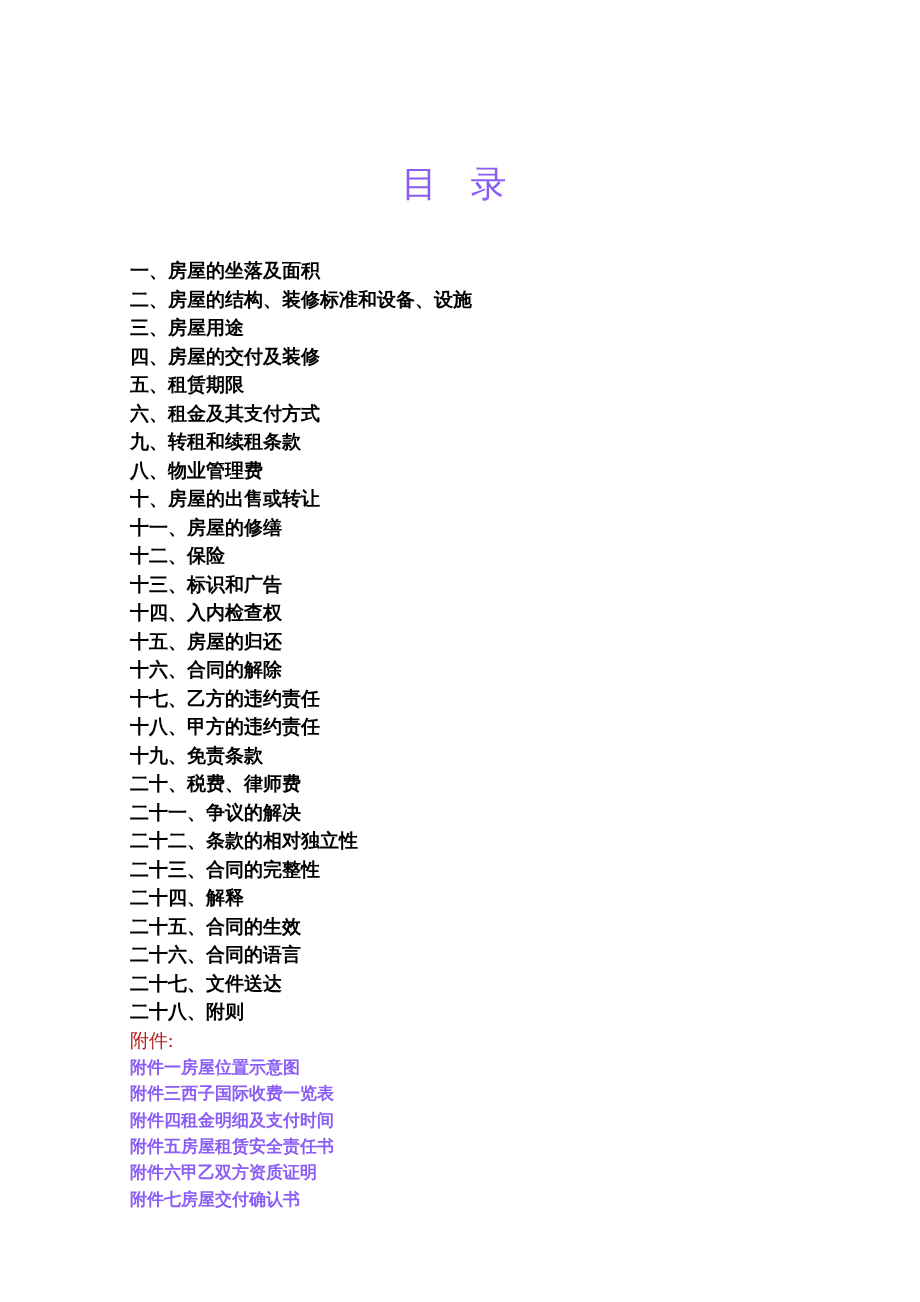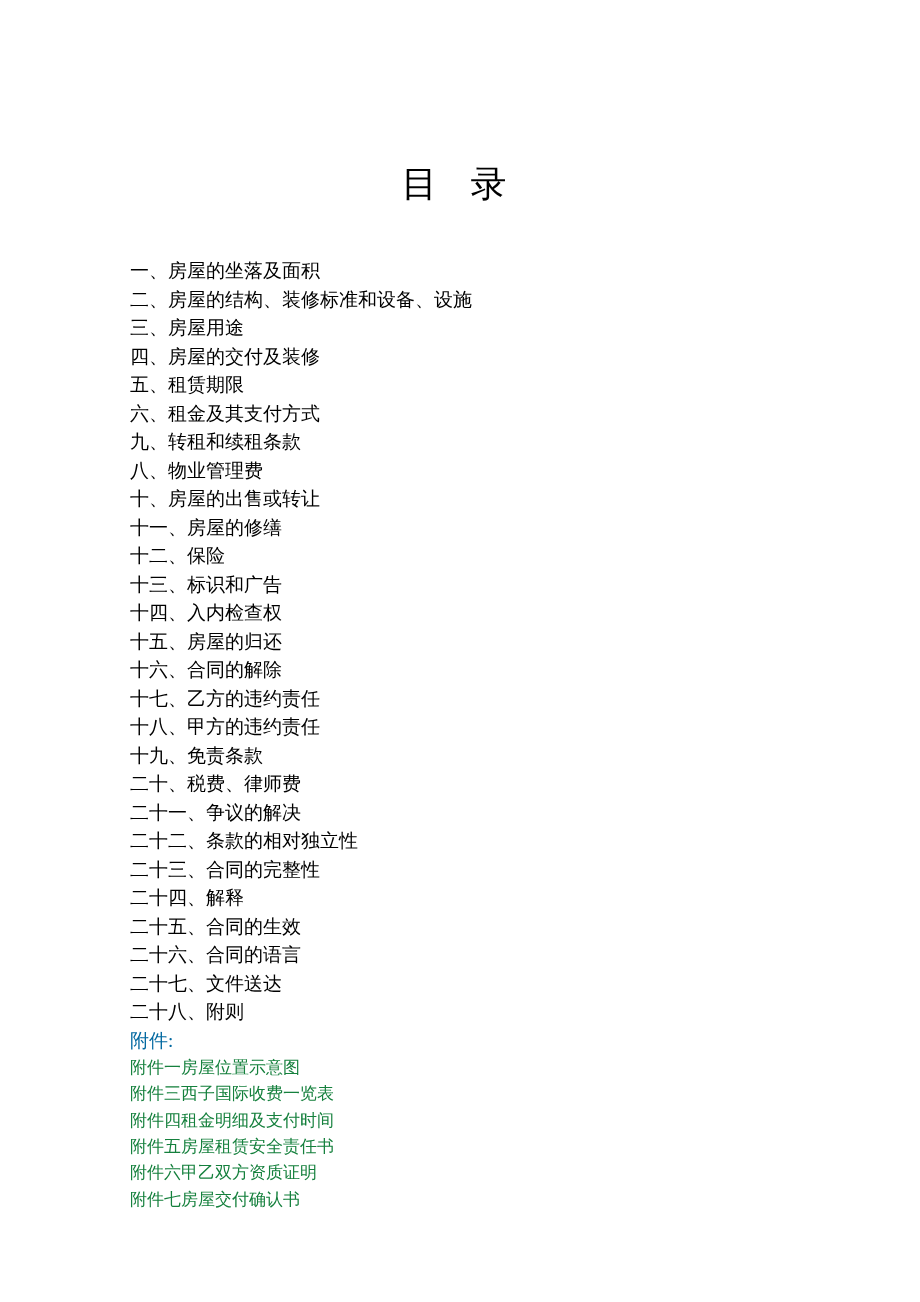--- a/index.html
+++ b/index.html
@@ -16,41 +16,42 @@
     }
     .page {
       padding: 160px 130px 80px 130px;
     }
     .title {
       text-align: center;
       font-size: 36px;
       font-weight: normal;
       letter-spacing: 12px;
       margin-bottom: 48px;
-      color: #000000;
+      color: #8b5cf6;
     }
     .toc-list {
       list-style: none;
+      font-weight: bold;
     }
     .toc-item {
       font-size: 19px;
       line-height: 1.5;
       color: #000;
       margin-bottom: 0px;
     }
     .appendix-header {
       font-size: 19px;
       line-height: 1.5;
-      color: #0369a1;
+      color: #b91c1c;
       margin-top: 0px;
     }
     .appendix-item {
       font-size: 17px;
       line-height: 1.55;
-      color: #15803d;
+      color: #8b5cf6;
     }
   </style>
 </head>
 <body>
 
 <div class="page">
   <h1 class="title">目 录</h1>
   <ul class="toc-list">
     <li class="toc-item">一、房屋的坐落及面积</li>
     <li class="toc-item">二、房屋的结构、装修标准和设备、设施</li>

